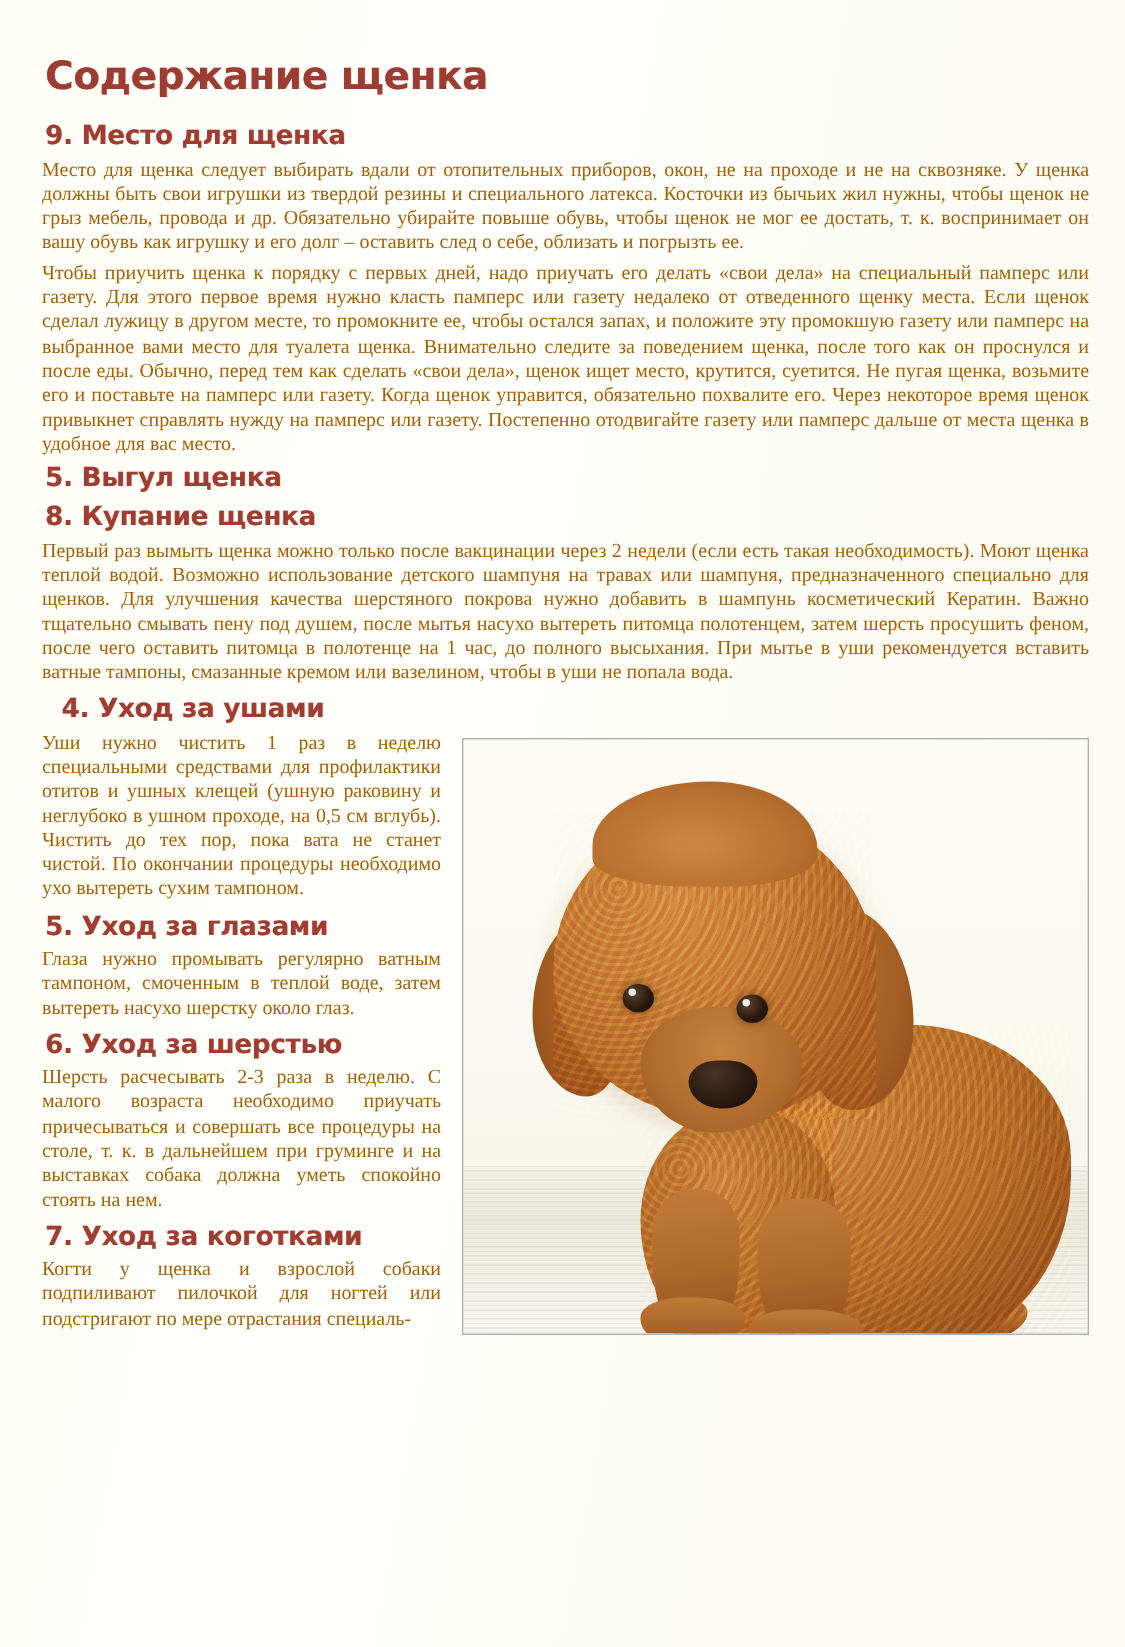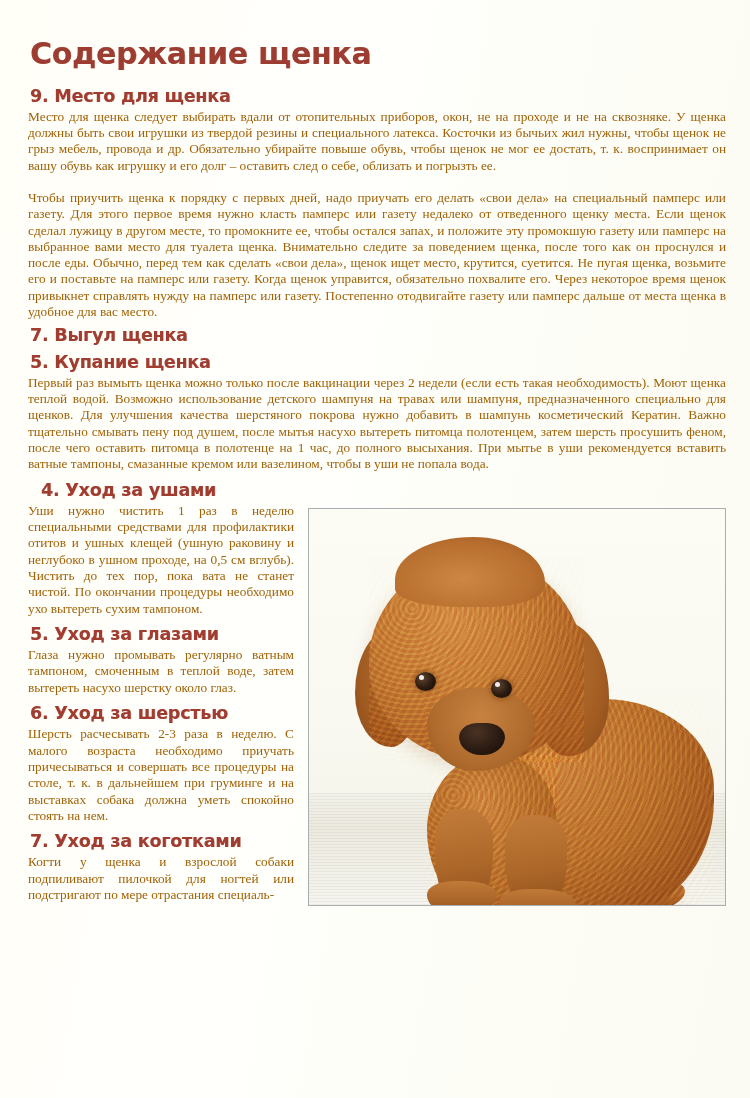--- a/index.html
+++ b/index.html
@@ -30,21 +30,21 @@
     position: relative;
     padding: 38px 24px 0 28px;
     box-sizing: border-box;
     height: 100%;
   }
 
   
   .doc-title {
     font-family: "DejaVu Sans", "Liberation Sans", sans-serif;
     font-weight: bold;
-    font-size: 30px;
+    font-size: 26px;
     line-height: 1.05;
     color: #9d3c31;
     letter-spacing: -0.3px;
     margin: 0 0 17px 2px;
     text-shadow: 0.4px 0 0 rgba(157,60,49,0.5);
   }
   .sec-head {
     font-family: "DejaVu Sans", "Liberation Sans", sans-serif;
     font-weight: bold;
     font-size: 17.5px;
@@ -59,21 +59,21 @@
   
   p.body {
     font-size: 13.3px;
     line-height: 16.3px;
     color: #a16207;
     margin: 0 0 0 0;
     text-align: justify;
     text-justify: inter-word;
     hyphens: manual;
   }
-  p.body + p.body { margin-top: 16px; }
+  p.body + p.body { margin-top: 4px; }
 
   .block { margin-bottom: 4px; }
   .block-2 { margin-top: 6px; }
   .block-3 { margin-top: 7px; }
   .block-4 { margin-top: 8px; }
 
   
   .photo-frame {
     float: right;
     width: 418px;
@@ -226,25 +226,25 @@
 
     <h1 class="doc-title">Содержание щенка</h1>
 
     <div class="block">
       <h2 class="sec-head">9. Место для щенка</h2>
       <p class="body">Место для щенка следует выбирать вдали от отопительных приборов, окон, не на проходе и не на сквозняке. У щенка должны быть свои игрушки из твердой резины и специального латекса. Косточки из бычьих жил нужны, чтобы щенок не грыз мебель, провода и др. Обязательно убирайте повыше обувь, чтобы щенок не мог ее достать, т. к. воспринимает он вашу обувь как игрушку и его долг – оставить след о себе, облизать и погрызть ее.</p>
       <p class="body">Чтобы приучить щенка к порядку с первых дней, надо приучать его делать «свои дела» на специальный памперс или газету. Для этого первое время нужно класть памперс или газету недалеко от отведенного щенку места. Если щенок сделал лужицу в другом месте, то промокните ее, чтобы остался запах, и положите эту промокшую газету или памперс на выбранное вами место для туалета щенка. Внимательно следите за поведением щенка, после того как он проснулся и после еды. Обычно, перед тем как сделать «свои дела», щенок ищет место, крутится, суетится. Не пугая щенка, возьмите его и поставьте на памперс или газету. Когда щенок управится, обязательно похвалите его. Через некоторое время щенок привыкнет справлять нужду на памперс или газету. Постепенно отодвигайте газету или памперс дальше от места щенка в удобное для вас место.</p>
     </div>
 
     <div class="block block-2">
-      <h2 class="sec-head">7. Выгул щенка</h2>
+      <h2 class="sec-head">5. Выгул щенка</h2>
     </div>
 
     <div class="block block-3">
-      <h2 class="sec-head">5. Купание щенка</h2>
+      <h2 class="sec-head">8. Купание щенка</h2>
       <p class="body">Первый раз вымыть щенка можно только после вакцинации через 2 недели (если есть такая необходимость). Моют щенка теплой водой. Возможно использование детского шампуня на травах или шампуня, предназначенного специально для щенков. Для улучшения качества шерстяного покрова нужно добавить в шампунь косметический Кератин. Важно тщательно смывать пену под душем, после мытья насухо вытереть питомца полотенцем, затем шерсть просушить феном, после чего оставить питомца в полотенце на 1 час, до полного высыхания. При мытье в уши рекомендуется вставить ватные тампоны, смазанные кремом или вазелином, чтобы в уши не попала вода.</p>
     </div>
 
     <div class="block block-4">
       <h2 class="sec-head indent">4. Уход за ушами</h2>
 
       <div class="photo-frame">
         <div class="photo-inner">
           <div class="backdrop"></div>
           <div class="floor"></div>

